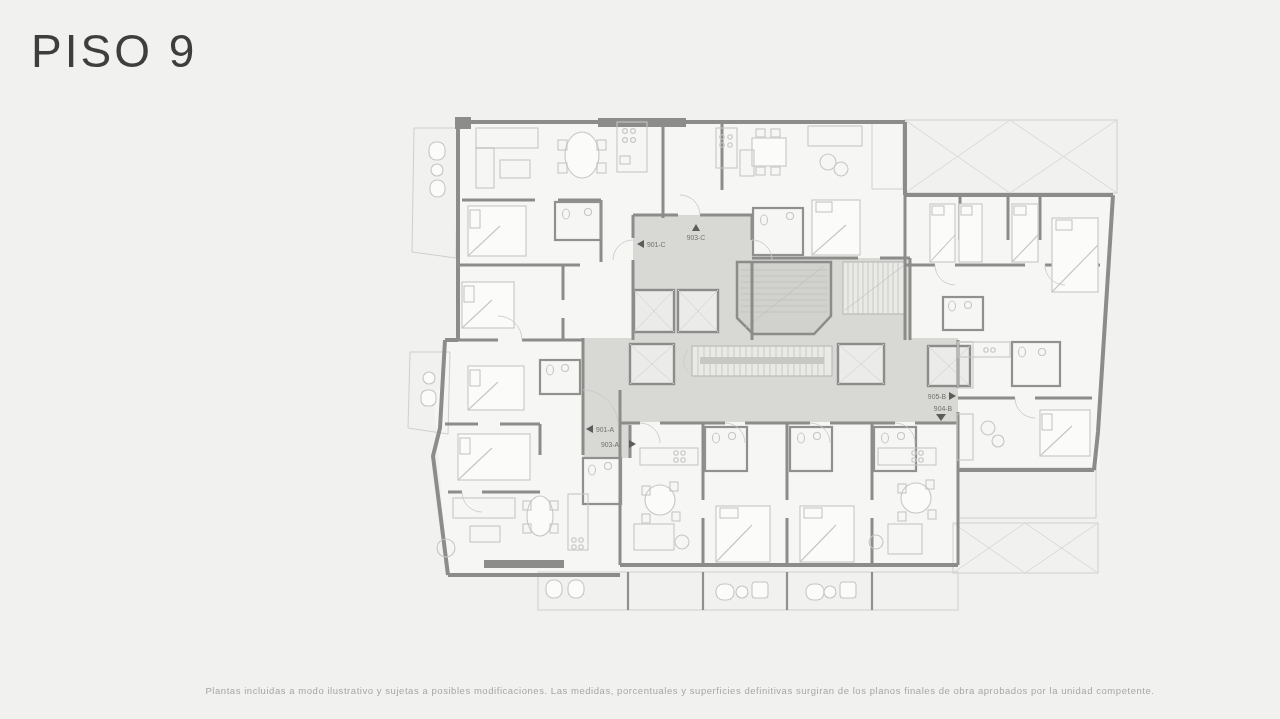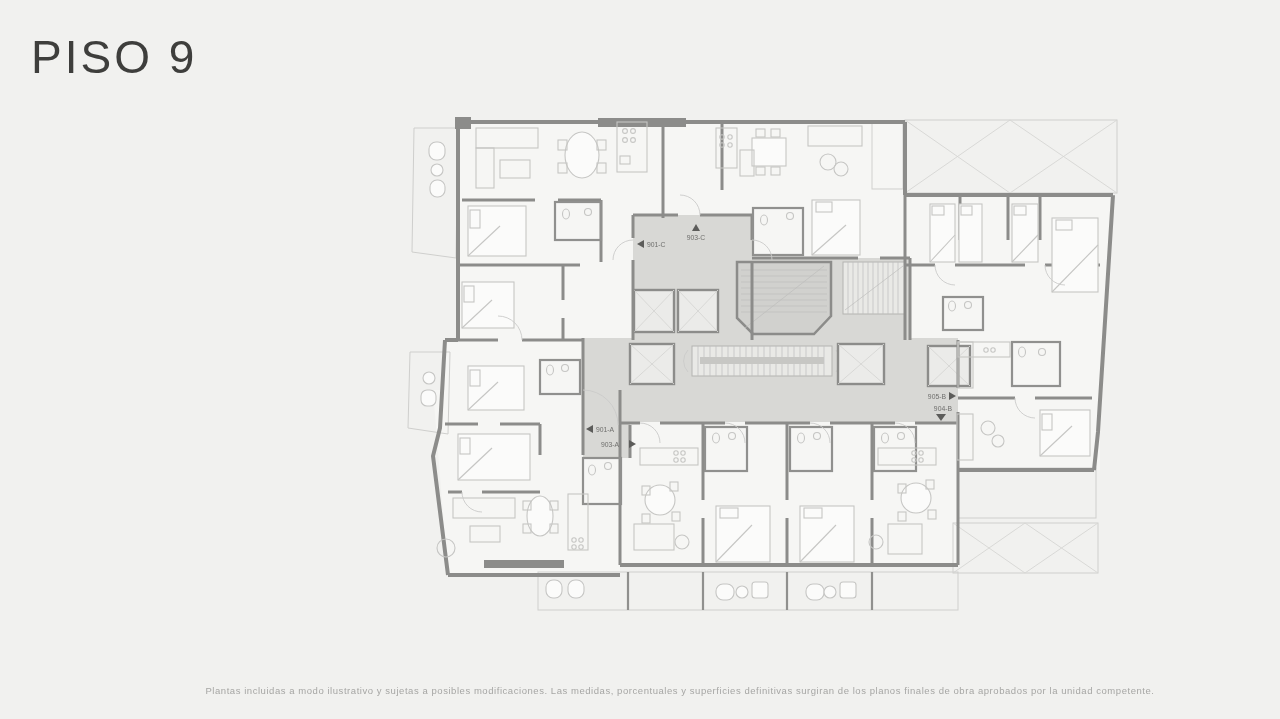--- a/index.html
+++ b/index.html
@@ -1,19 +1,19 @@
 <!DOCTYPE html>
 <html><head>
 <meta charset="utf-8">
 <style>
   html,body{margin:0;padding:0;}
   .page{position:relative;width:1280px;height:719px;background:#f1f1ef;overflow:hidden;
         font-family:"Liberation Sans",sans-serif;}
   .title{position:absolute;left:31px;top:24px;font-size:46px;font-weight:300;
-         letter-spacing:3px;color:#3e3e3c;margin-top:6px;}
+         letter-spacing:3px;color:#3e3e3c;}
   .footer{position:absolute;left:0;bottom:21px;width:100%;text-align:center;margin-left:40px;}
   .footer span{font-size:9.5px;letter-spacing:.55px;color:#a6a6a4;}
   .plan{position:absolute;left:0;top:0;}
   
   .floor{fill:#f6f6f4;}
   .circ{fill:#d8d8d5;}
   .wall{stroke:#8c8c8a;stroke-width:4;fill:none;}
   .wall3{stroke:#8c8c8a;stroke-width:3;fill:none;}
   .pod{stroke:#90908e;stroke-width:2.2;fill:none;}
   .fur{stroke:#c6c6c4;stroke-width:1.1;fill:none;}

